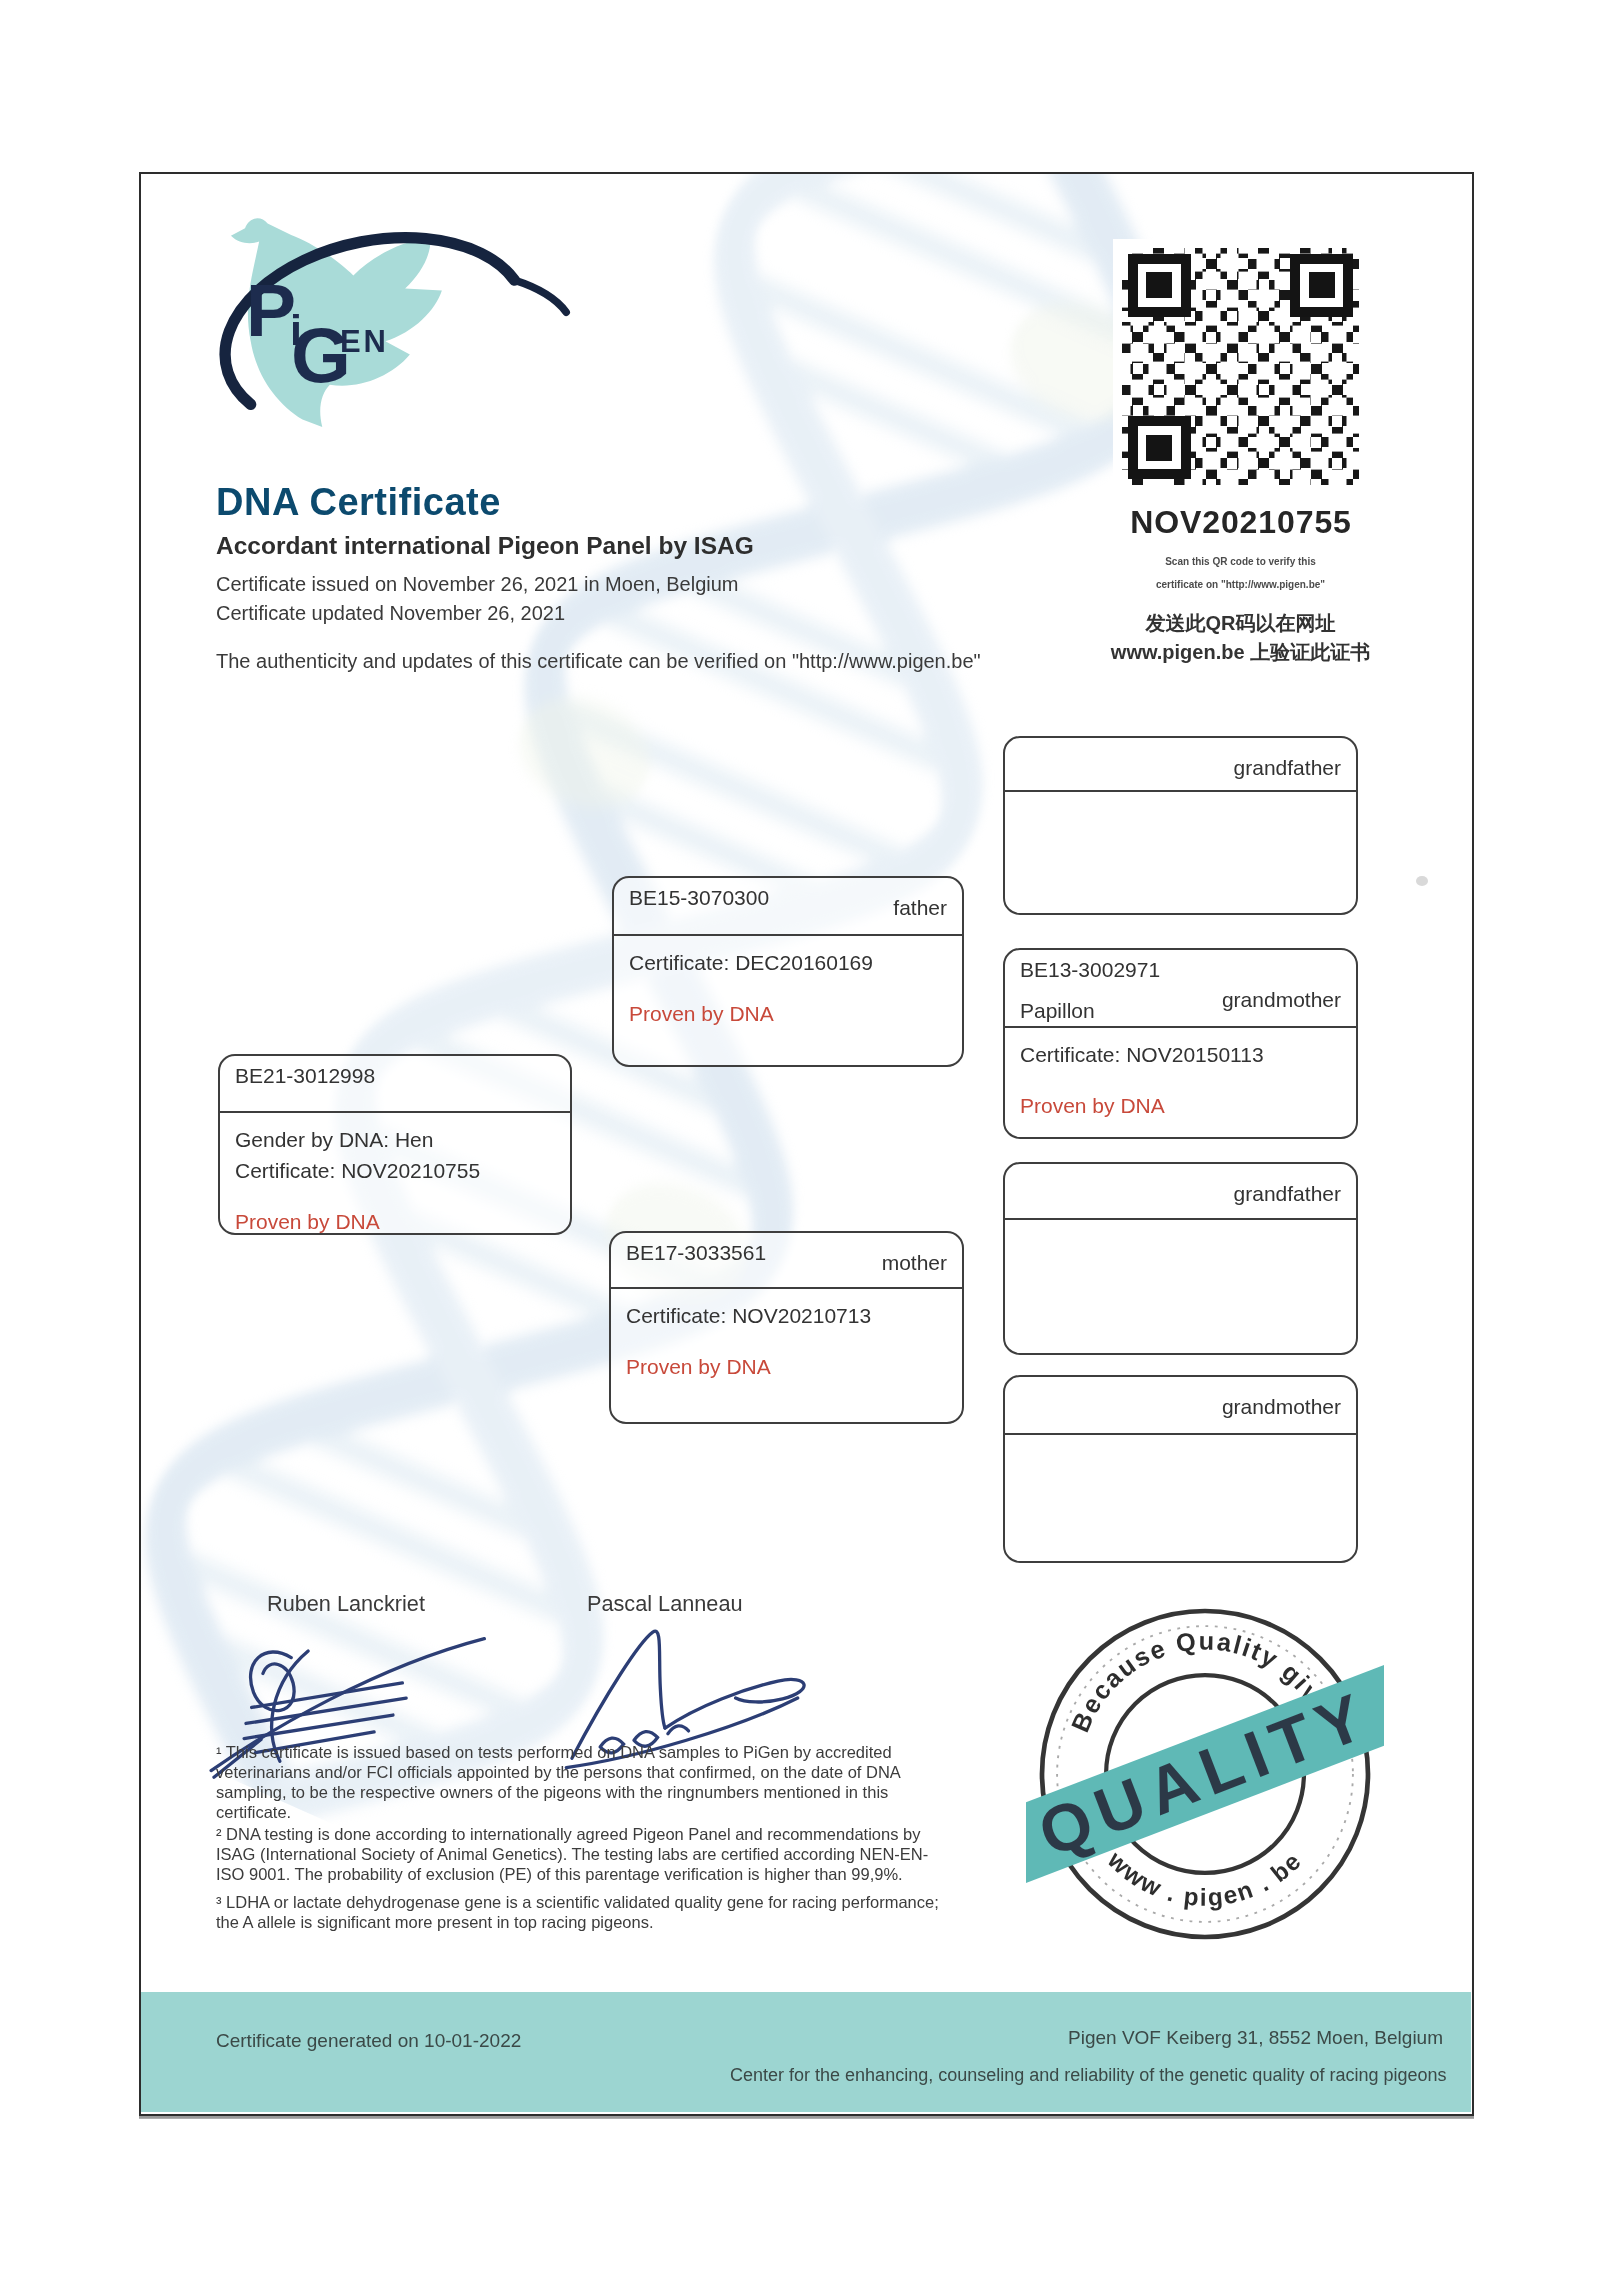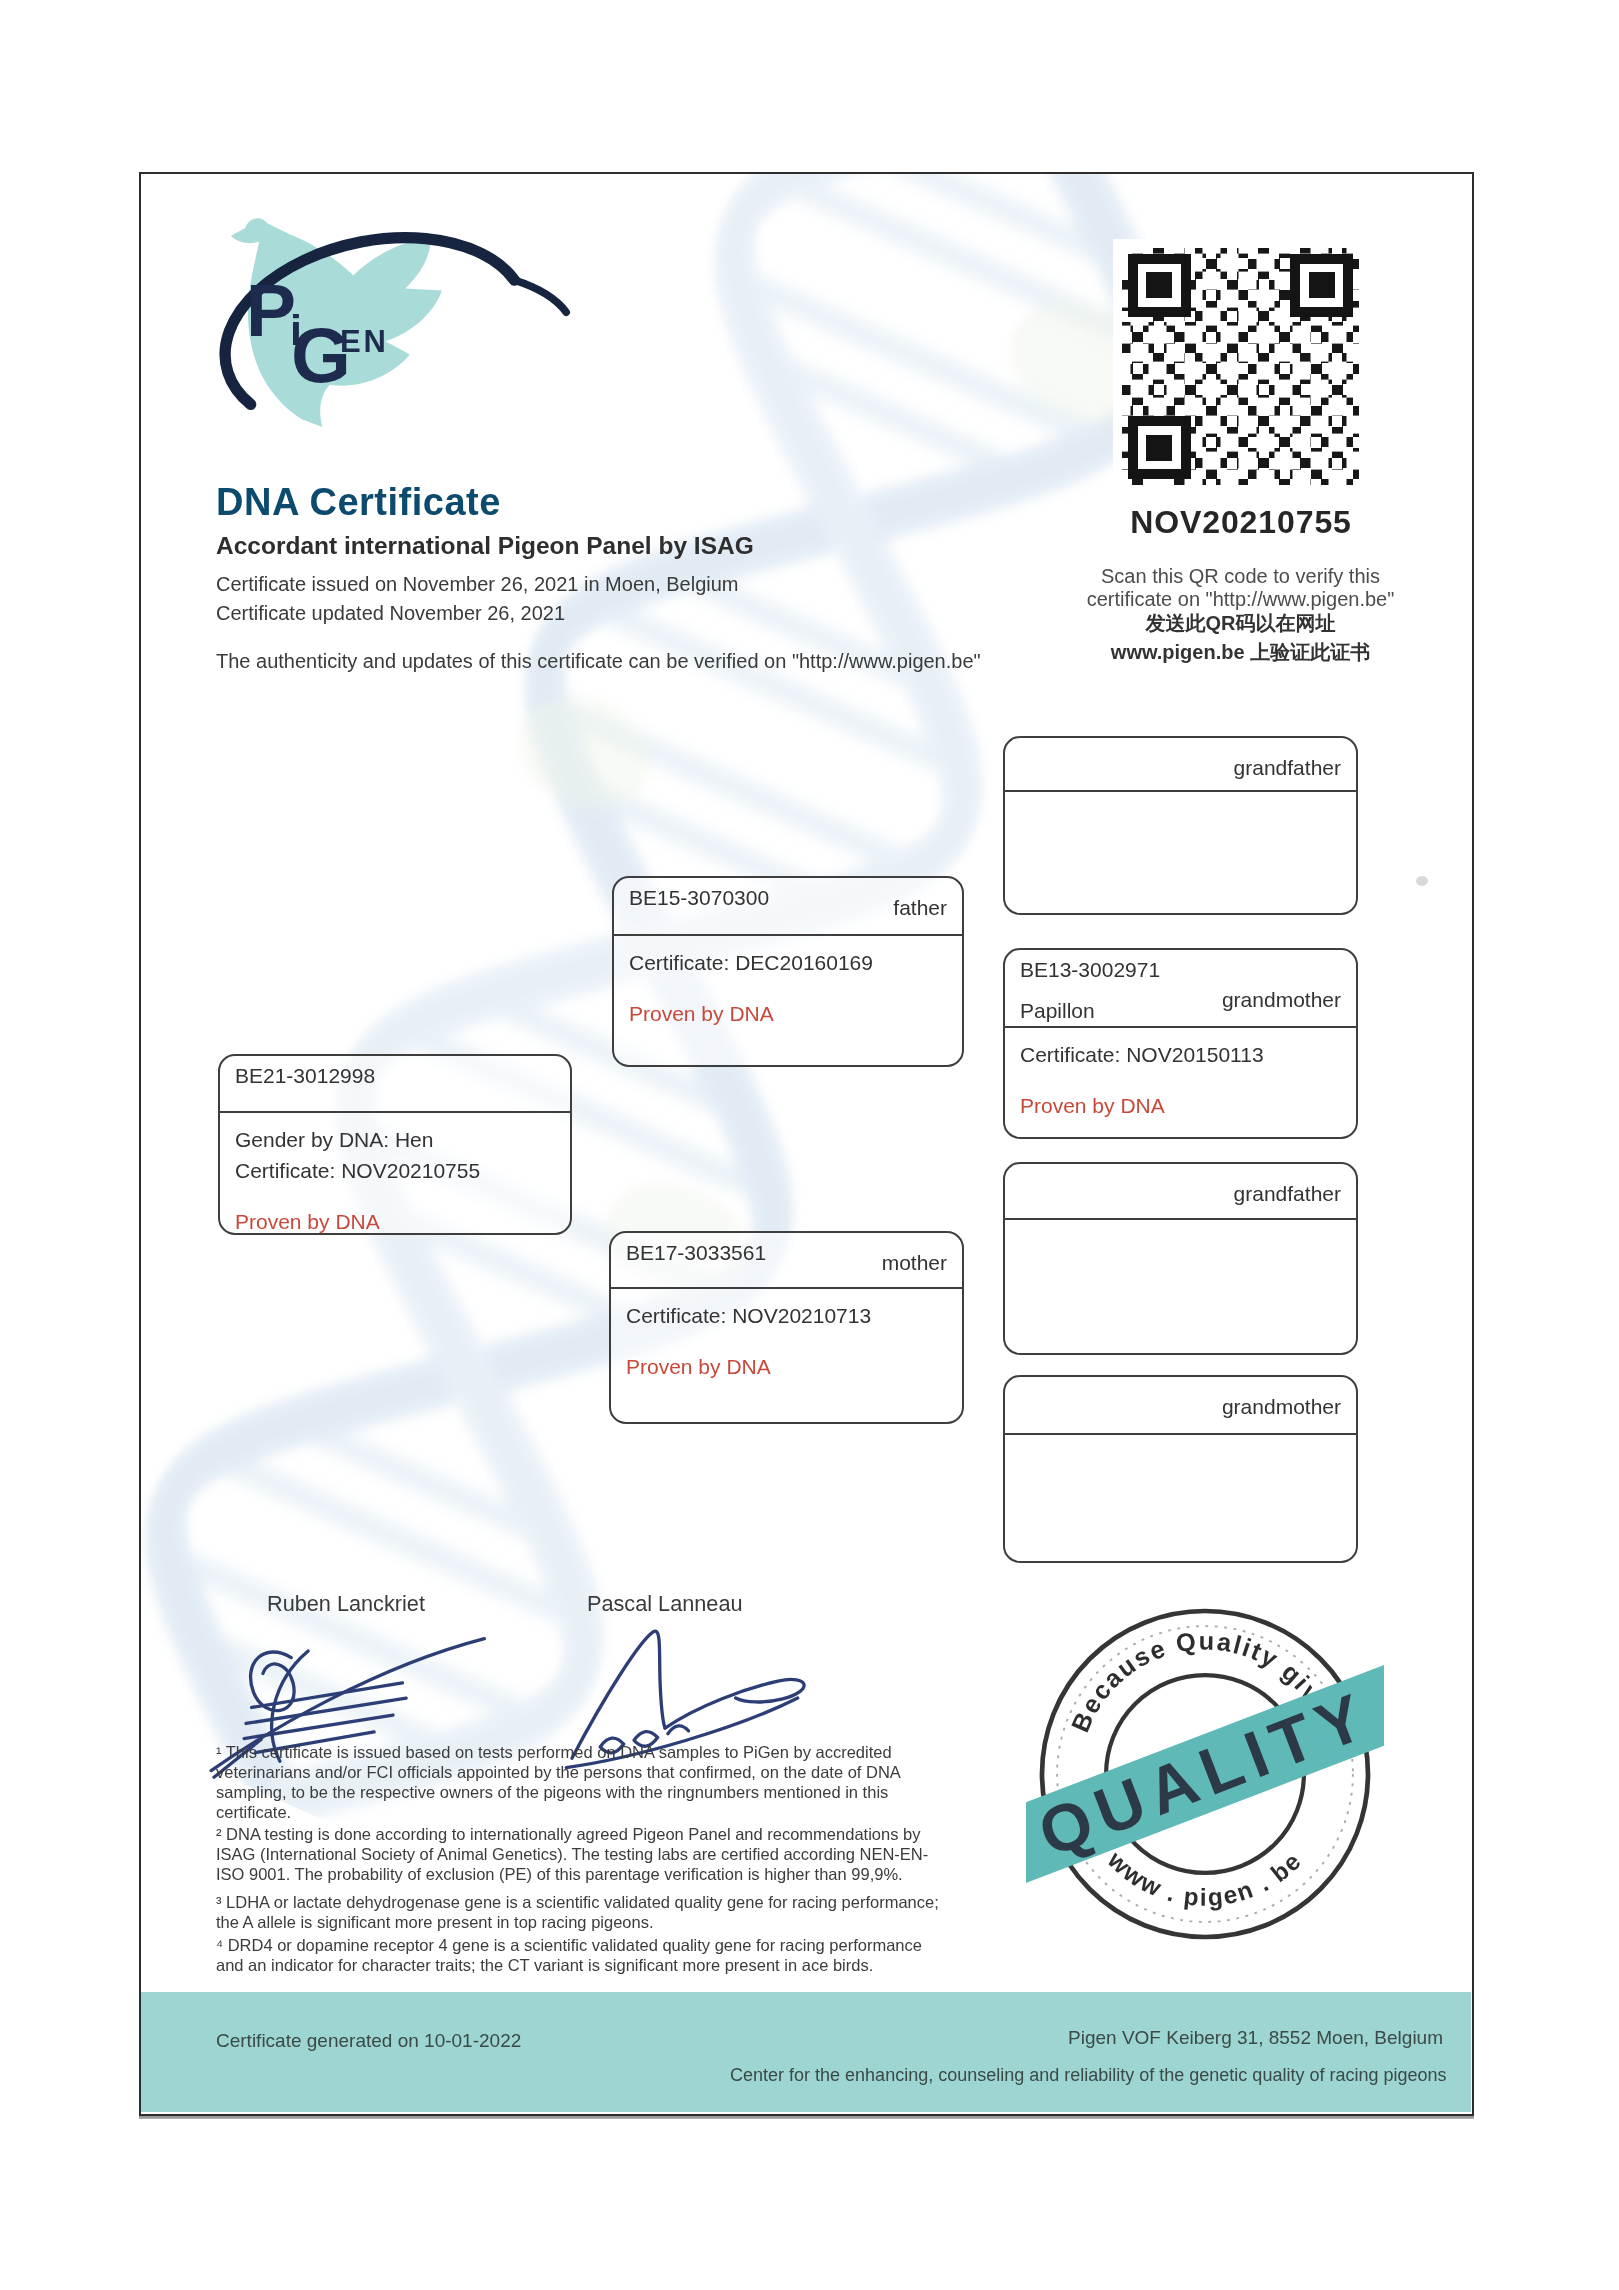--- a/index.html
+++ b/index.html
@@ -24,21 +24,21 @@
   .h-verify{left:75px;top:476px;font-size:20px;}
   .h-ensures{left:75px;top:506px;font-size:20px;}
   
   #qr-box{left:981px;top:74px;width:237px;height:237px;background:
       repeating-conic-gradient(#ffffff 0% 25%, transparent 0% 50%) 8.5px 5.6px/36px 36px,
       repeating-conic-gradient(#171717 0% 25%, transparent 0% 50%) 0 0/21px 21px,#fff;
       outline:9.4px solid #fff;}
   .finder{position:absolute;width:43px;height:43px;border:10.4px solid #141414;background:#fff;}
   .finder::after{content:"";position:absolute;left:8.5px;top:8.5px;width:26px;height:26px;background:#141414;}
   .qr-caption{left:953px;top:330px;width:294px;text-align:center;font-size:32px;font-weight:bold;color:#262626;letter-spacing:0.9px;}
-  .qr-scan{left:934px;top:391px;width:331px;text-align:center;font-size:20px;color:#4c4c4c;line-height:22.6px;}
+  .qr-scan{left:934px;top:377px;width:331px;text-align:center;font-size:10px;color:#4c4c4c;line-height:22.6px;font-weight:bold;}
   .qr-cn{left:915px;top:435px;width:369px;text-align:center;font-size:20px;font-weight:bold;color:#333;line-height:29px;}
   
   .pbox{position:absolute;box-sizing:border-box;border:2.4px solid #3e3e3e;border-radius:17px;background:rgba(255,255,255,.55);}
   .pbox-head{box-sizing:border-box;border-bottom:2.4px solid #3e3e3e;padding:7.5px 15px 0 15px;
              font-size:21px;color:#333;position:relative;}
   .pbox-head .ring{position:absolute;left:15px;top:7.5px;}
   .pbox-head .rel{position:absolute;right:15px;top:18px;}
   .pbox-head .rel2{position:absolute;right:15px;top:38px;}
   .pbox-head .pname{position:absolute;left:15px;top:49px;}
   .pbox-body{padding:11.3px 15px;font-size:21px;line-height:31px;color:#333;}
@@ -222,21 +222,20 @@
       <path d="M48,140 q12,-17 25,-3 q-12,17 -25,3"></path>
       <path d="M84,133 q12,-17 25,-3 q-12,17 -25,3"></path>
       <path d="M120,126 q11,-15 22,-3"></path>
       <path d="M12,162 C85,152 195,120 258,88"></path>
     </g>
   </svg>
 
   <div class="abs fnote" style="top:1568px;">¹ This certificate is issued based on tests performed on DNA samples to PiGen by accredited veterinarians and/or FCI officials appointed by the persons that confirmed, on the date of DNA sampling, to be the respective owners of the pigeons with the ringnumbers mentioned in this certificate.</div>
   <div class="abs fnote" style="top:1650px;">² DNA testing is done according to internationally agreed Pigeon Panel and recommendations by ISAG (International Society of Animal Genetics). The testing labs are certified according NEN-EN-ISO 9001. The probability of exclusion (PE) of this parentage verification is higher than 99,9%.</div>
   <div class="abs fnote" style="top:1718px;">³ LDHA or lactate dehydrogenase gene is a scientific validated quality gene for racing performance; the A allele is significant more present in top racing pigeons.</div>
-  <div class="abs fnote" style="top:1761px;">⁴ DRD4 or dopamine receptor 4 gene is a scientific validated quality gene for racing performance and an indicator for character traits; the CT variant is significant more present in ace birds.</div>
 
   <svg class="abs" style="left:885px;top:1421px;opacity:.93;" width="358" height="358" viewBox="0 0 380 380">
     <defs>
       <path id="arcTop" d="M 58,190 A 132,132 0 0 1 322,190"></path>
       <path id="arcBot" d="M 50,190 A 140,140 0 0 0 330,190"></path>
     </defs>
     <circle cx="190" cy="190" r="173" fill="none" stroke="#262626" stroke-width="5"></circle>
     <circle cx="190" cy="190" r="157" fill="none" stroke="#666" stroke-width="2" stroke-dasharray="3 7" opacity=".6"></circle>
     <circle cx="190" cy="190" r="105" fill="none" stroke="#262626" stroke-width="4.5"></circle>
     <text font-size="27" font-weight="bold" fill="#1e1e1e" letter-spacing="2">

